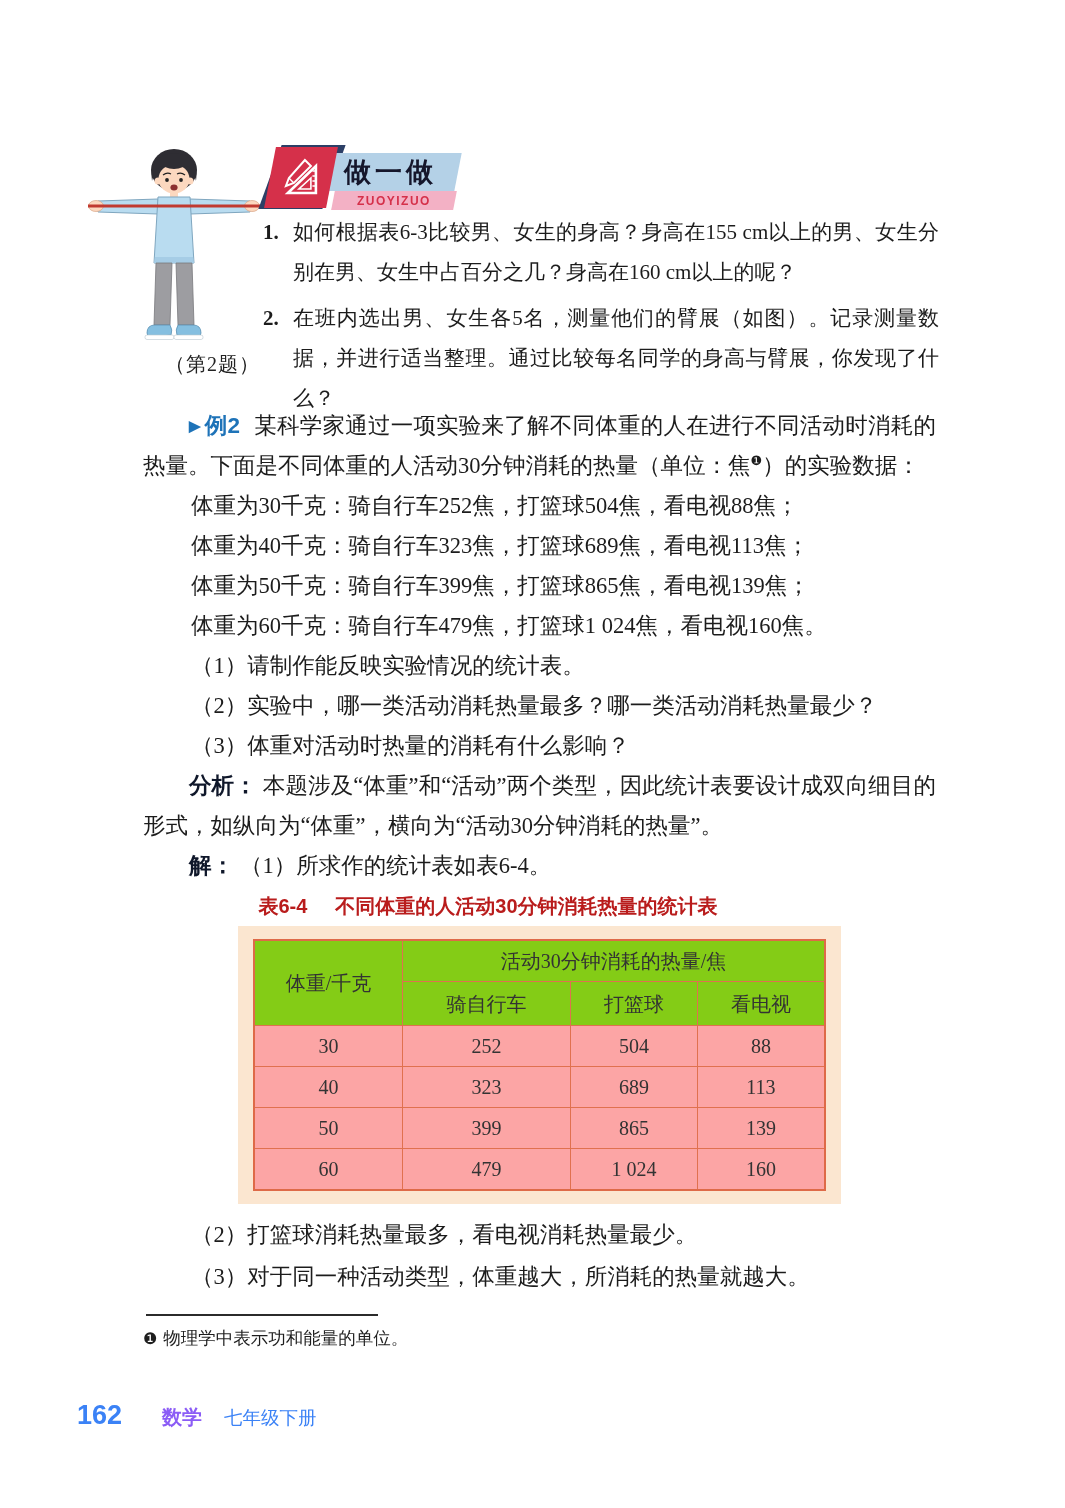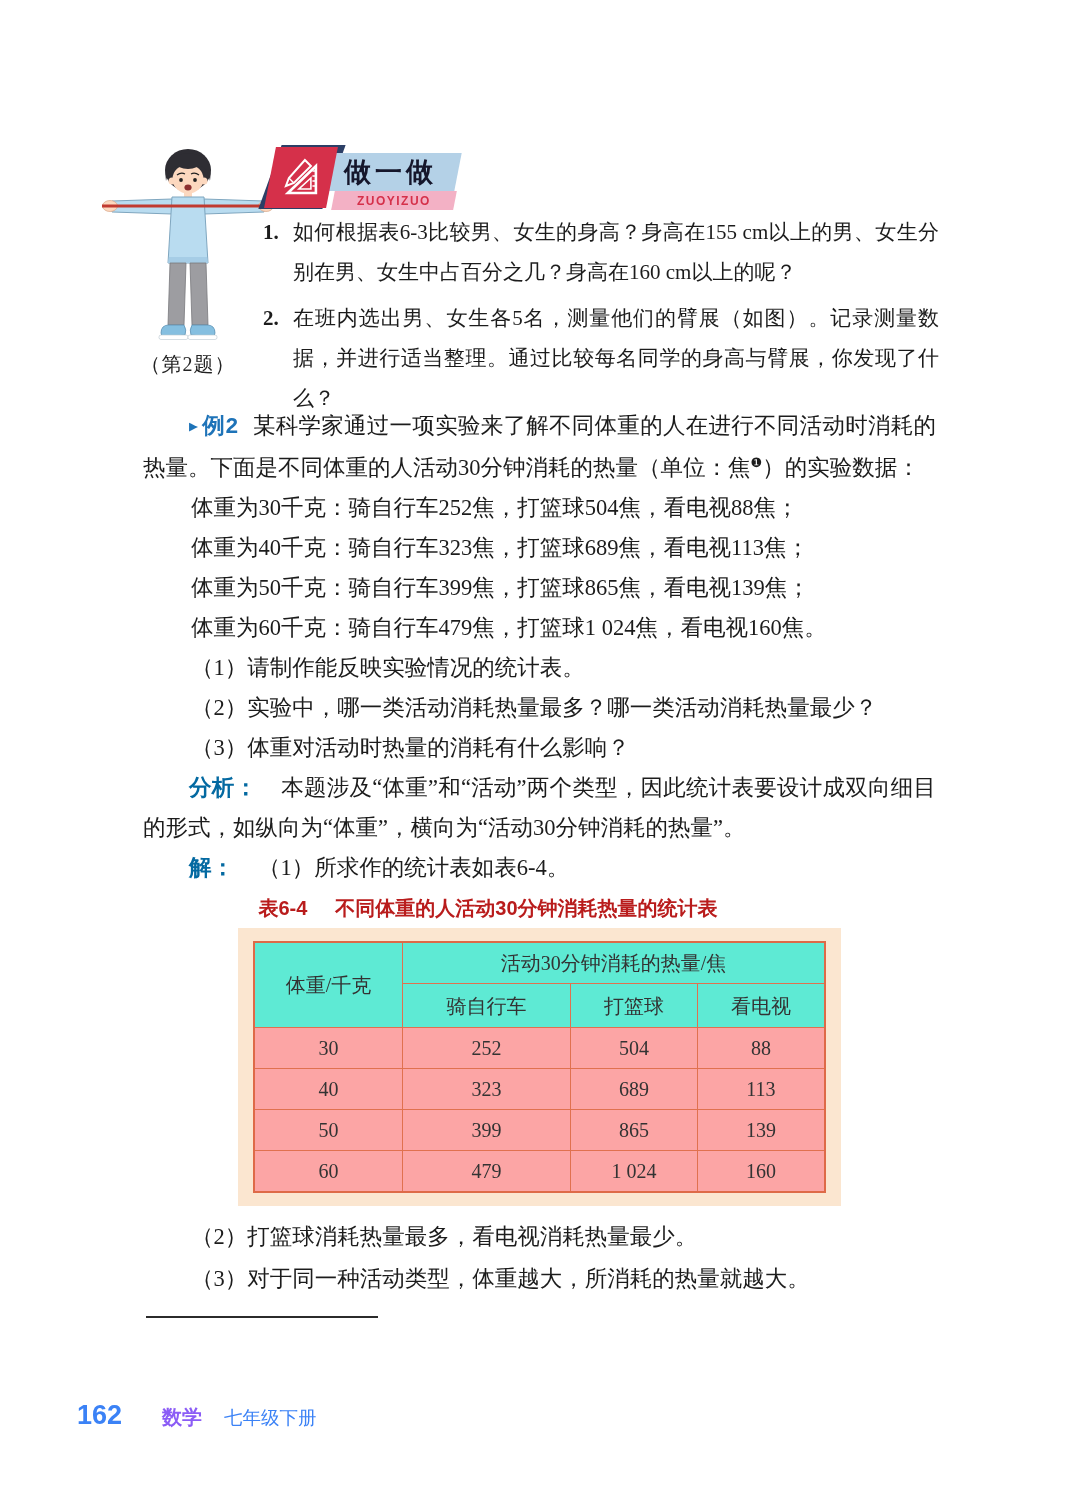--- a/index.html
+++ b/index.html
@@ -4,21 +4,21 @@
 <style>
   * { margin:0; padding:0; box-sizing:border-box; }
   html,body { background:#ffffff; }
   .page {
     position:relative; width:1065px; height:1508px; background:#ffffff;
     font-family:"Liberation Serif","DejaVu Serif",serif;
     color:#1c1c1c; overflow:hidden;
   }
 
   
-  .figure-wrap { position:absolute; left:100px; top:143px; width:176px; text-align:center; }
+  .figure-wrap { position:absolute; left:84px; top:143px; width:176px; text-align:right; }
   .fig-caption { margin-top:4px; font-size:20px; color:#222; letter-spacing:1px; }
 
   
   .badge { position:absolute; left:260px; top:144px; width:210px; height:72px; }
   .badge-navy { position:absolute; left:10px; top:1px; width:64px; height:64px;
     background:#2c3f66; transform:skewX(-20deg); }
   .badge-blue { position:absolute; left:62px; top:9px; width:136px; height:38px;
     background:#b4d1e7; transform:skewX(-11deg);
     display:flex; align-items:center; justify-content:center; }
   .badge-blue span { font-family:"Liberation Sans","DejaVu Sans",sans-serif;
@@ -40,39 +40,39 @@
   .q + .q { margin-top:6px; }
   .qnum { font-weight:bold; flex:0 0 30px; }
   .qtext { flex:1; }
 
   
   .main { position:absolute; left:143px; top:406px; width:793px;
     font-size:22.5px; line-height:40px; }
   .para { text-align:justify; }
   .intro { text-indent:46px; }
   .ex-label { color:#1e73b8; font-weight:bold;
-    font-family:Liberation Mono, monospace; margin-right:14px; }
+    font-family:Liberation Sans, sans-serif; margin-right:14px; }
   .tri { font-size:15px; margin-right:4px; vertical-align:2px; }
   .fn-sup { font-size:13px; vertical-align:super; line-height:0; }
   .indent { padding-left:48px; }
-  .lead-label { color:#0369a1; font-weight:bold;
-    font-family:"Liberation Sans","DejaVu Sans",sans-serif; margin-right:24px; }
+  .lead-label { color:#0f172a; font-weight:bold;
+    font-family:"Liberation Sans","DejaVu Sans",sans-serif; margin-right:6px; }
   .analysis, .solution { text-indent:46px; text-align:justify; }
 
   
   .table-title { width:530px; margin:4px 0 4px 80px; text-align:center;
     font-family:"Liberation Sans","DejaVu Sans",sans-serif;
     font-weight:bold; font-size:20px; color:#b91c1c; line-height:32px; }
   .table-tag { margin-right:28px; }
   .table-box { margin-left:95px; width:603px; background:#fbe6d0; padding:13px 15px; }
   table.stat { width:100%; border-collapse:collapse; background:#fffefc;
     font-size:20px; color:#333; }
   table.stat td { border:1px solid #e0714f; text-align:center; }
   table.stat { border:2px solid #de6a48; }
-  .th { background:#5eead4; }
+  .th { background:#84cc16; }
   tr.hrow1 td { height:38px; }
   tr.hrow2 td { height:44px; }
   tr.drow td { height:36px; background:#fca5a5; }
   td.corner { width:26%; }
 
   .ans-block { margin-top:10px; }
   .ans { line-height:42px; }
 
   
   .fn-rule { width:232px; border-top:2px solid #2b2b2b; margin:16px 0 8px 3px; }
@@ -223,20 +223,23 @@
       </tbody>
         </table>
     </div>
 
     <div class="ans-block">
       <p class="para indent ans">（2）打篮球消耗热量最多，看电视消耗热量最少。</p>
       <p class="para indent ans">（3）对于同一种活动类型，体重越大，所消耗的热量就越大。</p>
     </div>
 
     <div class="fn-rule"></div>
+    <p class="footnote">
+      <span class="fn-marker">❶</span><span>物理学中表示功和能量的单位。</span>
+    </p>
   </div>
 
   <div class="footer">
     <span class="pagenum">162</span>
     <span class="subject">数学</span>
     <span class="edition">七年级下册</span>
   </div>
 
 </div>
 

